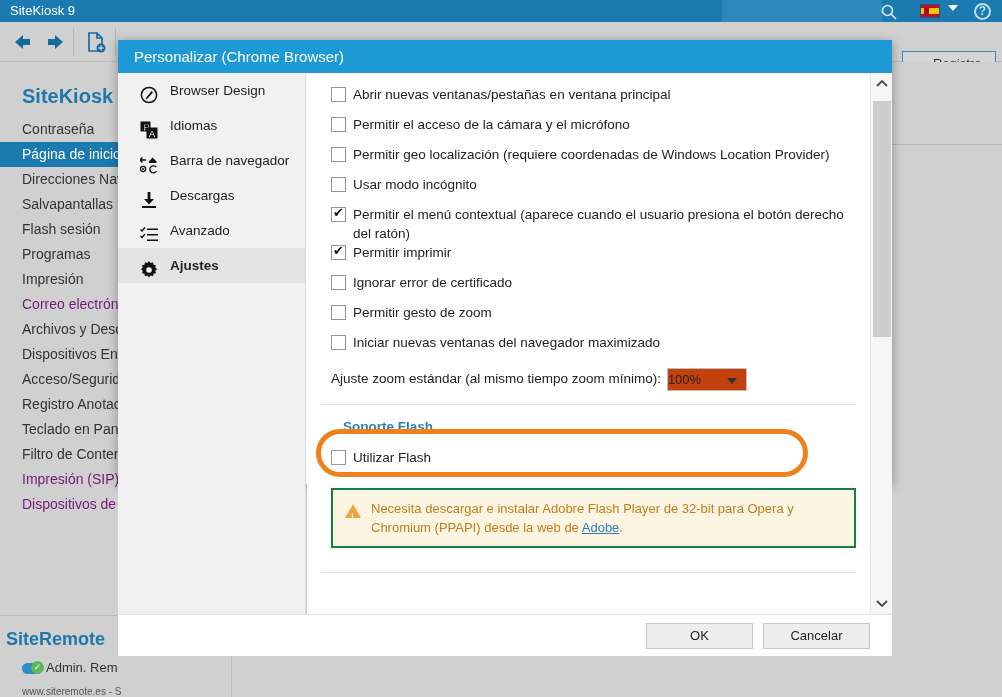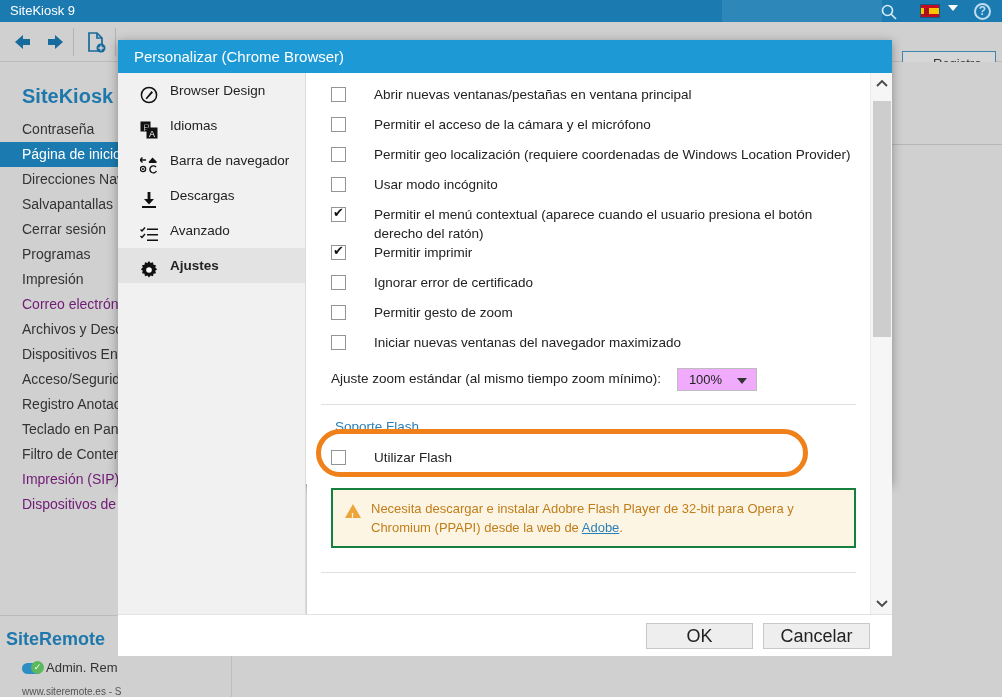--- a/index.html
+++ b/index.html
@@ -145,44 +145,44 @@
   }
 
   .dlg-body {
     position: absolute; left: 189px; top: 33px; width: 585px; height: 541px;
     background: #ffffff; overflow: hidden;
   }
   .dlg-scroll-area {
     position: absolute; left: 0; top: 0; width: 563px; height: 541px;
   }
   .chk-row {
-    position: relative; padding-left: 67px; padding-right: 14px;
+    position: relative; padding-left: 46px; padding-right: 14px;
     font-size: 13.5px; color: #222; line-height: 19px;
     min-height: 30px;
   }
   .chk-box {
     position: absolute; left: 24px; top: 2px; width: 15px; height: 15px;
     border: 1px solid #949494; background: #ffffff;
   }
   .chk-box.checked::after {
     content: "✔"; position: absolute; left: 1px; top: -3px;
     font-size: 13px; color: #111; line-height: 16px;
   }
   .sect-head {
-    padding-left: 28px; font-size: 13.5px; font-weight: normal; color: #2a7fb8;
+    padding-left: 36px; font-size: 13.5px; font-weight: bold; color: #2a7fb8;
   }
   .zoom-row {
     position: relative; padding-left: 24px; font-size: 13.5px; color: #222;
     height: 32px; line-height: 32px;
   }
   .zoom-select {
     display: inline-block; vertical-align: middle;
-    width: 80px; height: 23px; background: #f0abfc; border: 1px solid #bdbdbd;
-    font-size: 13px; line-height: 21px; padding-left: 11px; position: relative;
-    margin-left: 12px; color: #222;
+    width: 80px; height: 23px; background: #c2410c; border: 1px solid #bdbdbd;
+    font-size: 13px; line-height: 21px; padding-left: 0; position: relative;
+    margin-left: 2px; color: #222;
   }
   .zoom-select .caret {
     position: absolute; right: 9px; top: 9px;
     width: 0; height: 0;
     border-left: 5px solid transparent; border-right: 5px solid transparent;
     border-top: 6px solid #333;
   }
   .hl-ring {
     position: absolute; left: 198px; top: 389px; width: 492px; height: 48px;
     border: 5px solid #f0811a; border-radius: 26px; pointer-events: none;
@@ -219,21 +219,21 @@
     position: absolute; left: 2px; top: 28px; width: 18px; height: 236px;
     background: #cdcdcd;
   }
   .dlg-footer {
     position: absolute; left: 0; top: 574px; width: 774px; height: 42px;
     background: #ffffff; border-top: 1px solid #e3e3e3;
   }
   .dlg-btn {
     position: absolute; top: 8px; width: 107px; height: 26px;
     background: #eeeeee; border: 1px solid #c8c8c8;
-    font-size: 18px; color: #222; text-align: center; line-height: 24px;
+    font-size: 13px; color: #222; text-align: center; line-height: 24px;
   }
   .btn-ok { left: 528px; }
   .btn-cancel { left: 645px; }
 </style>
 </head>
 <body>
 
 <div id="app-root">
 
   <div class="titlebar">
@@ -287,21 +287,21 @@
     </div>
   </div>
 
   <div class="left-nav">
     <div class="brand">SiteKiosk</div>
     <div class="nav-list" id="nav-list">
         <div class="nav-item">Contraseña</div>
         <div class="nav-item active">Página de inicio</div>
         <div class="nav-item">Direcciones Nav</div>
         <div class="nav-item">Salvapantallas</div>
-        <div class="nav-item">Cerrar sesión</div>
+        <div class="nav-item">Flash sesión</div>
         <div class="nav-item">Programas</div>
         <div class="nav-item">Impresión</div>
         <div class="nav-item disabled">Correo electrón</div>
         <div class="nav-item">Archivos y Desc</div>
         <div class="nav-item">Dispositivos Ent</div>
         <div class="nav-item">Acceso/Segurid</div>
         <div class="nav-item">Registro Anotac</div>
         <div class="nav-item">Teclado en Pan</div>
         <div class="nav-item">Filtro de Conten</div>
         <div class="nav-item disabled">Impresión (SIP)</div>

